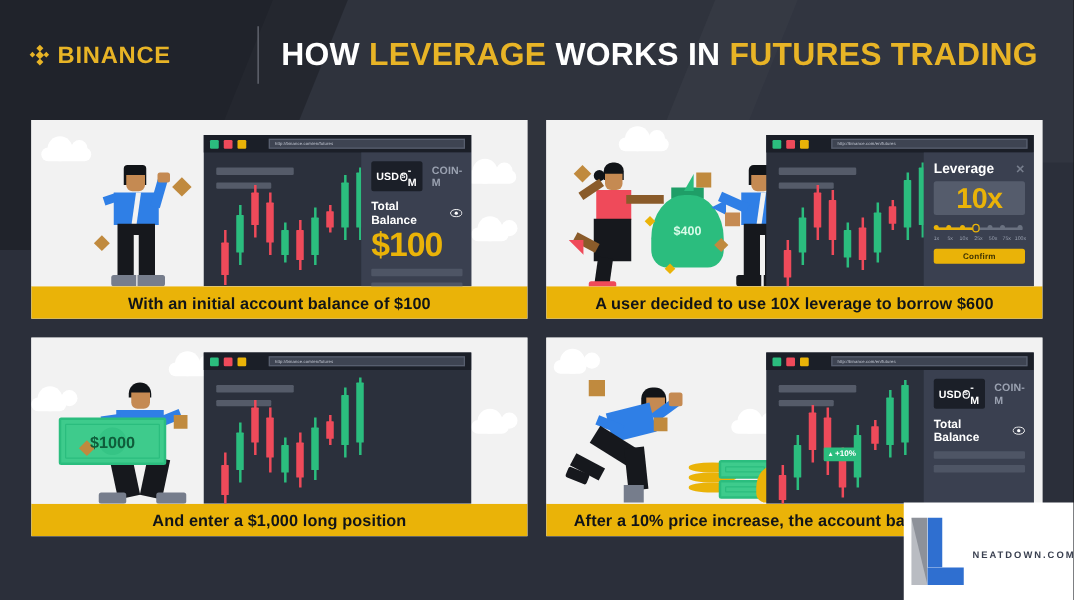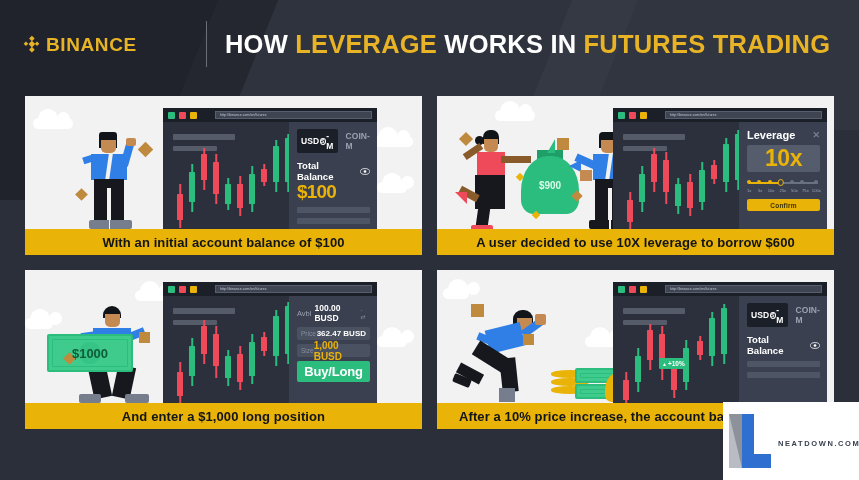--- a/index.html
+++ b/index.html
@@ -129,21 +129,21 @@
     width:7px; height:7px; border:0.8px solid #fff; border-radius:50%;
     font-size:5px; line-height:1; margin:0 0.5px;
   }
   .tab-idle { color:#9aa1b0; font-size:8.5px; font-weight:bold; letter-spacing:0.1px; }
   .tb-label {
     color:#ffffff; font-size:9.5px; font-weight:bold; display:flex;
     align-items:center; gap:4px; margin-bottom:1px;
   }
   .eye { display:inline-block; }
   .balance {
-    color:#eab308; font-size:19px; font-weight:bold; letter-spacing:-0.8px;
+    color:#eab308; font-size:27px; font-weight:bold; letter-spacing:-0.8px;
     line-height:1.05; margin-top:-1px;
   }
   .botbar { height:6px; background:#4e5565; border-radius:1px; margin-top:5px; }
 
   
   .lev-head {
     display:flex; align-items:center; justify-content:space-between;
     color:#ffffff; font-size:11px; font-weight:bold; margin-bottom:4px;
   }
   .lev-x { color:#777e8d; font-size:9px; line-height:1; }
@@ -413,21 +413,21 @@
           <div class="sq" style="left:-2px; top:60px; width:20px; height:8px; background:#8a5b2a; transform:rotate(28deg);"></div>
           <div class="sq" style="left:-6px; top:62px; width:12px; height:12px; background:#ef4a5a; clip-path:polygon(0 0,100% 0,100% 100%);"></div>
           <div class="sq" style="left:16px; top:76px; width:12px; height:22px; background:#16181d; transform:rotate(8deg);"></div>
           <div class="sq" style="left:10px; top:95px; width:22px; height:9px; background:#ef4a5a; border-radius:2px;"></div>
         </div>
 
         <div class="bag" style="left:84px; top:50px; width:58px; height:68px;">
           <div class="neck"></div>
           <div class="sq" style="left:45%; top:-7px; width:8px; height:14px; background:#2bbd7e; clip-path:polygon(0 100%,100% 0,100% 100%);"></div>
           <div class="body">
-              <span class="amt">$900</span>
+              <span class="amt">$400</span>
             </div>
         </div>
         <div class="dm" style="left:80px; top:78px; width:6px; height:6px; background:#eab308;"></div>
         <div class="dm" style="left:136px; top:96px; width:8px; height:8px; background:#c08a3e;"></div>
         <div class="dm" style="left:96px; top:116px; width:6px; height:6px; background:#eab308;"></div>
         <div class="sq" style="left:120px; top:42px; width:12px; height:12px; background:#c08a3e;"></div>
 
         <div class="ill" style="left:146px; top:34px; width:62px; height:104px;">
           <div class="sq" style="left:16px; top:2px; width:18px; height:16px; background:#111418; border-radius:4px 4px 0 0;"></div>
           <div class="sq" style="left:18px; top:10px; width:15px; height:13px; background:#c58a52; border-radius:0 0 5px 5px;"></div>
@@ -600,36 +600,20 @@
                 </div>
               <div class="candle cu" style="left:110px; top:14px; width:6px; height:56px;">
                   <span class="wick" style="top:0; height:56px;"></span>
                   <span class="body" style="top:6px; height:40px;"></span>
                 </div>
               <div class="candle cu" style="left:122px; top:6px; width:6px; height:62px;">
                   <span class="wick" style="top:0; height:62px;"></span>
                   <span class="body" style="top:4px; height:48px;"></span>
                 </div>
             </div>
-            <div class="sidepanel">
-              <div class="of-row1">
-                <span>Avbl</span>
-                <b>100.00 BUSD</b>
-                <span class="mini">- ⇄</span>
-              </div>
-              <div class="of-field">
-                <span class="lab">Price</span>
-                <span class="val">362.47 BUSD</span>
-              </div>
-              <div class="of-field size">
-                <span class="lab">Size</span>
-                <span class="val">1,000 BUSD</span>
-              </div>
-              <div class="buylong">Buy/Long</div>
-            </div>
           </div>
         </div>
       </div>
       <div class="caption">And enter a $1,000 long position</div>
     </div>
 
     <div class="panel">
       <div class="scene">
 
         <div class="cloud c1" style="left:148px; top:66px; width:34px;"></div>

